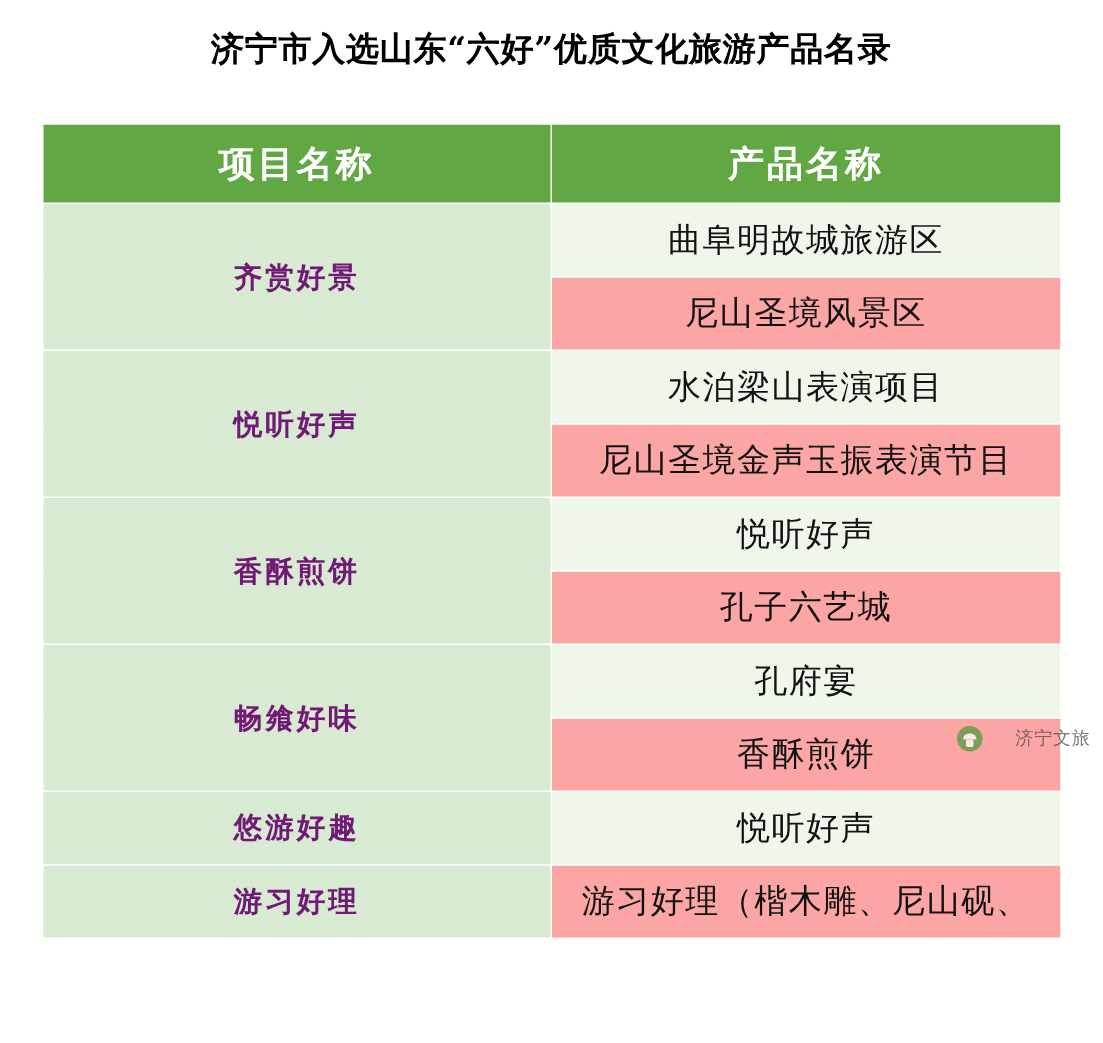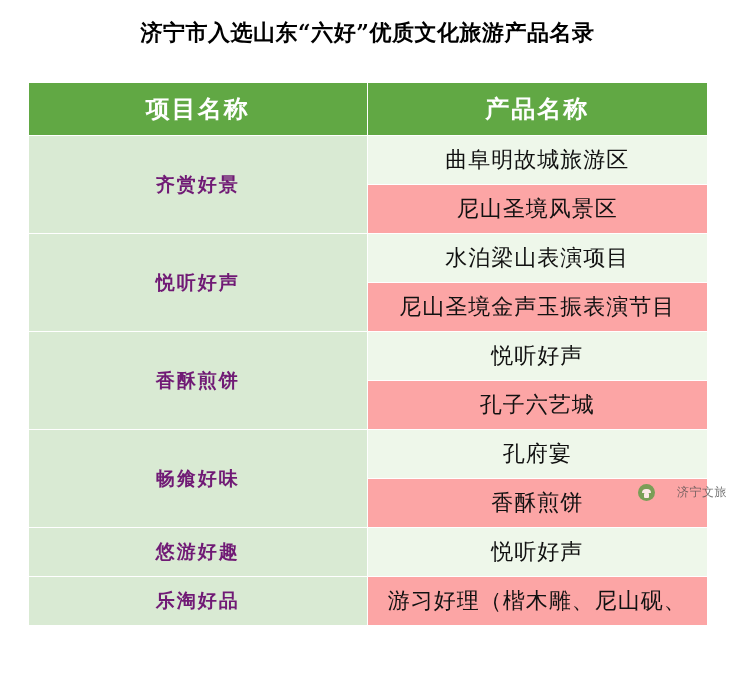--- a/index.html
+++ b/index.html
@@ -158,21 +158,21 @@
       <tr>
         <td class="prod-cell alt">香酥煎饼</td>
       </tr>
 
       <tr>
         <td class="cat-cell">悠游好趣</td>
         <td class="prod-cell">悦听好声</td>
       </tr>
 
       <tr>
-        <td class="cat-cell">乐淘好品</td>
+        <td class="cat-cell">游习好理</td>
         <td class="prod-cell alt">游习好理（楷木雕、尼山砚、</td>
       </tr>
     </tbody>
   </table>
 
   <div class="watermark">
     <span class="wm-logo"></span>
     <span class="wm-text">济宁文旅</span>
   </div>
 

